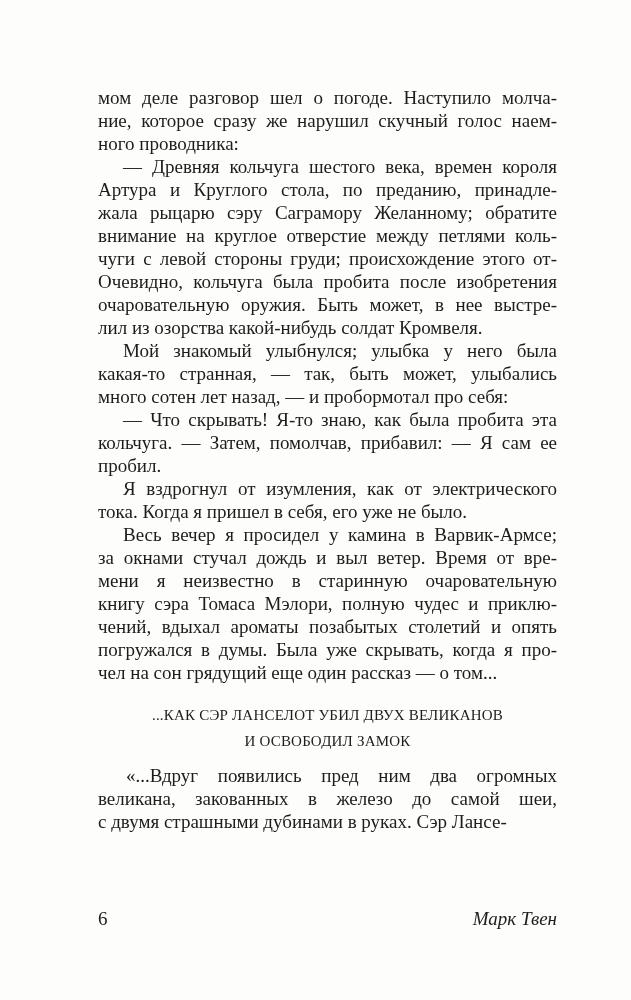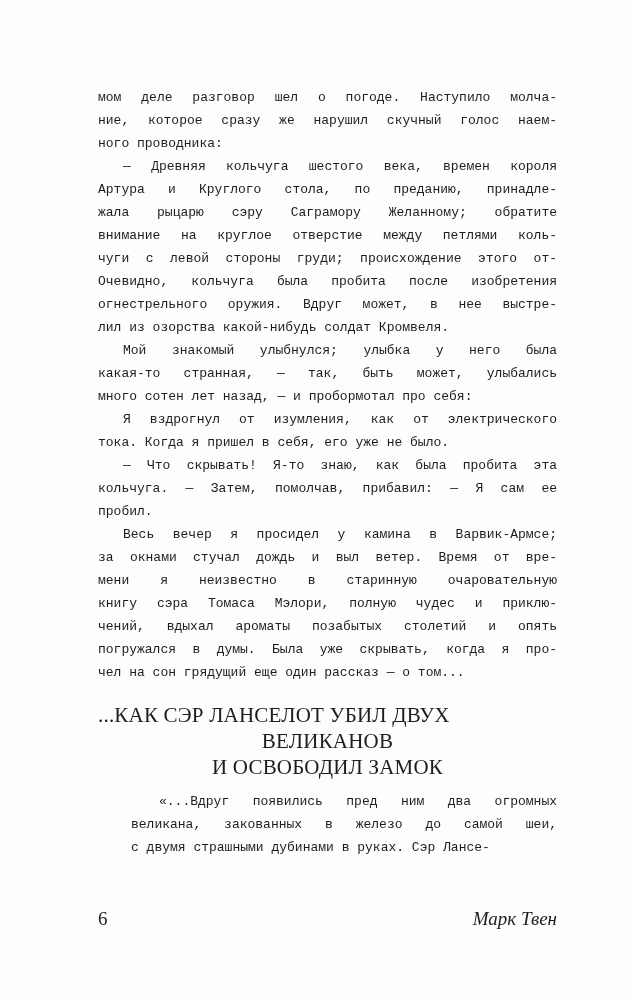--- a/index.html
+++ b/index.html
@@ -17,37 +17,36 @@
     color: #1d1d1b;
   }
   .text-block {
     position: absolute;
     top: 86px;
     left: 98px;
     width: 459px;
   }
   .para { margin: 0; padding: 0; }
   .ln {
-    font-size: 13px;
+    font-size: 19px;
     line-height: 23px;
     text-align: justify;
     text-align-last: justify;
     white-space: normal;
-    font-family: Liberation Mono, monospace;
   }
   .ln.last { text-align-last: left; }
   .ind { text-indent: 25px; }
-  .quote { margin-left: 33px; }
+  .quote { }
   .quote .ln.ind { text-indent: 28px; }
   .heading {
     margin-top: 18px;
     margin-bottom: 10px;
   }
   .heading .hl {
-    font-size: 21px;
+    font-size: 15px;
     line-height: 26px;
     text-align-last: center;
     letter-spacing: 0.2px;
   }
   .footer {
     position: absolute;
     top: 887px;
     left: 98px;
     width: 459px;
     display: flex;
@@ -70,39 +69,39 @@
       <div class="ln last">ного проводника:</div>
     </section>
 
     <section class="para">
       <div class="ln ind">— Древняя кольчуга шестого века, времен короля</div>
       <div class="ln">Артура и Круглого стола, по преданию, принадле-</div>
       <div class="ln">жала рыцарю сэру Саграмору Желанному; обратите</div>
       <div class="ln">внимание на круглое отверстие между петлями коль-</div>
       <div class="ln">чуги с левой стороны груди; происхождение этого от-</div>
       <div class="ln">Очевидно, кольчуга была пробита после изобретения</div>
-      <div class="ln">огнестрельного оружия. Вдруг может, в нее выстре-</div>
+      <div class="ln">очаровательную оружия. Быть может, в нее выстре-</div>
       <div class="ln last">лил из озорства какой-нибудь солдат Кромвеля.</div>
     </section>
 
     <section class="para">
       <div class="ln ind">Мой знакомый улыбнулся; улыбка у него была</div>
       <div class="ln">какая-то странная, — так, быть может, улыбались</div>
       <div class="ln last">много сотен лет назад, — и пробормотал про себя:</div>
     </section>
 
     <section class="para">
-      <div class="ln ind">Я вздрогнул от изумления, как от электрического</div>
-      <div class="ln last">тока. Когда я пришел в себя, его уже не было.</div>
+      <div class="ln ind">— Что скрывать! Я-то знаю, как была пробита эта</div>
+      <div class="ln">кольчуга. — Затем, помолчав, прибавил: — Я сам ее</div>
+      <div class="ln last">пробил.</div>
     </section>
 
     <section class="para">
-      <div class="ln ind">— Что скрывать! Я-то знаю, как была пробита эта</div>
-      <div class="ln">кольчуга. — Затем, помолчав, прибавил: — Я сам ее</div>
-      <div class="ln last">пробил.</div>
+      <div class="ln ind">Я вздрогнул от изумления, как от электрического</div>
+      <div class="ln last">тока. Когда я пришел в себя, его уже не было.</div>
     </section>
 
     <section class="para">
       <div class="ln ind">Весь вечер я просидел у камина в Варвик-Армсе;</div>
       <div class="ln">за окнами стучал дождь и выл ветер. Время от вре-</div>
       <div class="ln">мени я неизвестно в старинную очаровательную</div>
       <div class="ln">книгу сэра Томаса Мэлори, полную чудес и приклю-</div>
       <div class="ln">чений, вдыхал ароматы позабытых столетий и опять</div>
       <div class="ln">погружался в думы. Была уже скрывать, когда я про-</div>
       <div class="ln last">чел на сон грядущий еще один рассказ — о том...</div>

